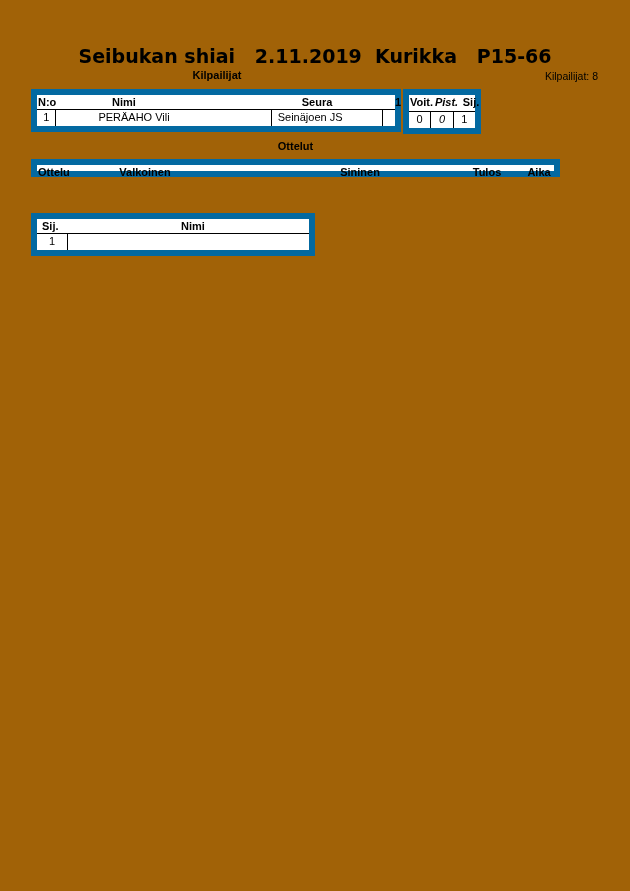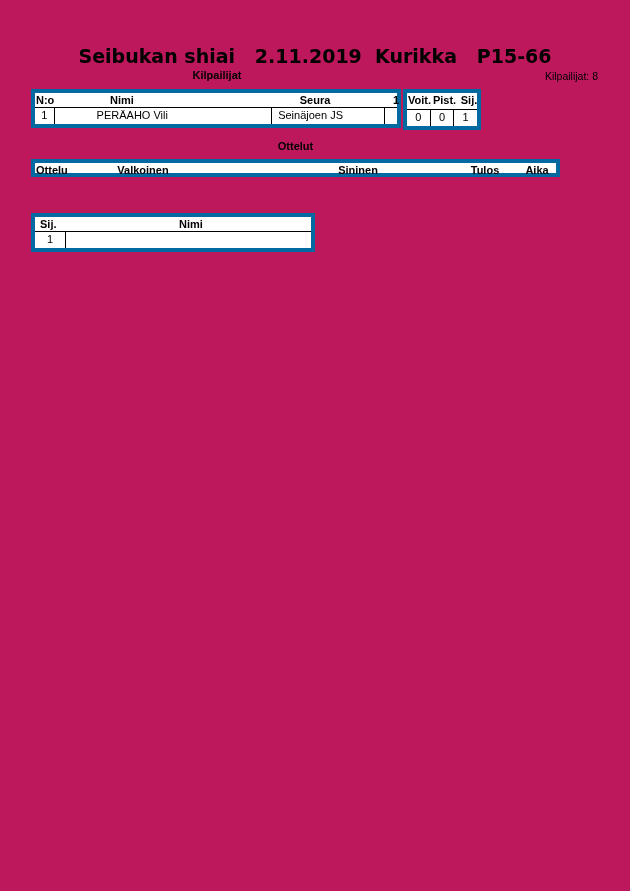--- a/index.html
+++ b/index.html
@@ -1,37 +1,37 @@
 <!DOCTYPE html>
 <html><head>
 <meta charset="utf-8">
 <style>
   * { margin:0; padding:0; box-sizing:border-box; }
   html,body { background:#ffffff; }
   body { font-family:"Liberation Sans", sans-serif; color:#000; }
   .page {
-    position:relative; width:630px; height:891px; background:#be185d;
+    position:relative; width:630px; height:891px; background:#a16207;
     overflow:hidden;
   }
   
   .doc-title {
     position:absolute; top:45px; left:0; width:630px;
     text-align:center; font-family:"DejaVu Sans", sans-serif;
     font-weight:bold; font-size:19px; line-height:23px; white-space:pre;
   }
   .section-sub {
     position:absolute; font-weight:bold; font-size:11px; line-height:13px;
     text-align:center;
   }
   .sub-kilpailijat { top:69px; left:31px; width:372px; }
   .comp-count {
     position:absolute; top:70px; right:32px; font-size:10.5px; line-height:12px;
   }
   
-  .tbl { position:absolute; border:4px solid #0369a1; background:#fff; }
+  .tbl { position:absolute; border:6px solid #0369a1; background:#fff; }
   .hdr-row {
     position:relative; border-bottom:1px solid #000;
     font-weight:bold; font-size:11px;
   }
   .hdr-row .h { position:absolute; top:0; white-space:nowrap; }
   .h.ctr { transform:translateX(-50%); }
   .data-row { display:flex; font-size:11px; }
   .cell { overflow:hidden; white-space:nowrap; }
   .cell.ctr { text-align:center; }
   .cell.div { border-right:1px solid #000; }
@@ -41,21 +41,21 @@
   .tbl-competitors .data-row { height:16px; line-height:15px; }
   .c-no   { width:22px; }
   .c-name { width:204px; padding-left:6px;margin-left:36px; }
   .c-club { width:126px; padding-left:6px; }
   .c-m1   { width:14px; }
   
   .tbl-results-mini { left:403px; top:89px; width:78px; }
   .tbl-results-mini .hdr-row { height:17px; line-height:15px; display:flex; }
   .tbl-results-mini .hdr-row .hm { position:static; flex:0 0 auto; text-align:center; }
   .tbl-results-mini .data-row { height:16px; line-height:15px; }
-  .c-w { width:25px; } .c-p { width:25px; } .c-s { width:24px; }
+  .c-w { width:25px; } .c-p { width:25px;font-style:italic; } .c-s { width:24px; }
   
   .heading-ottelut  { top:140px; left:31px; width:529px; }
   .heading-tulokset { top:194px; left:31px; width:284px; }
   
   .tbl-matches { left:31px; top:159px; width:529px; height:18px; }
   .tbl-matches .hdr-row { height:14px; line-height:14px; border-bottom:none; }
   
   .tbl-final { left:31px; top:213px; width:284px; }
   .tbl-final .hdr-row { height:15px; line-height:15px; }
   .tbl-final .data-row { height:16px; line-height:15px; }

